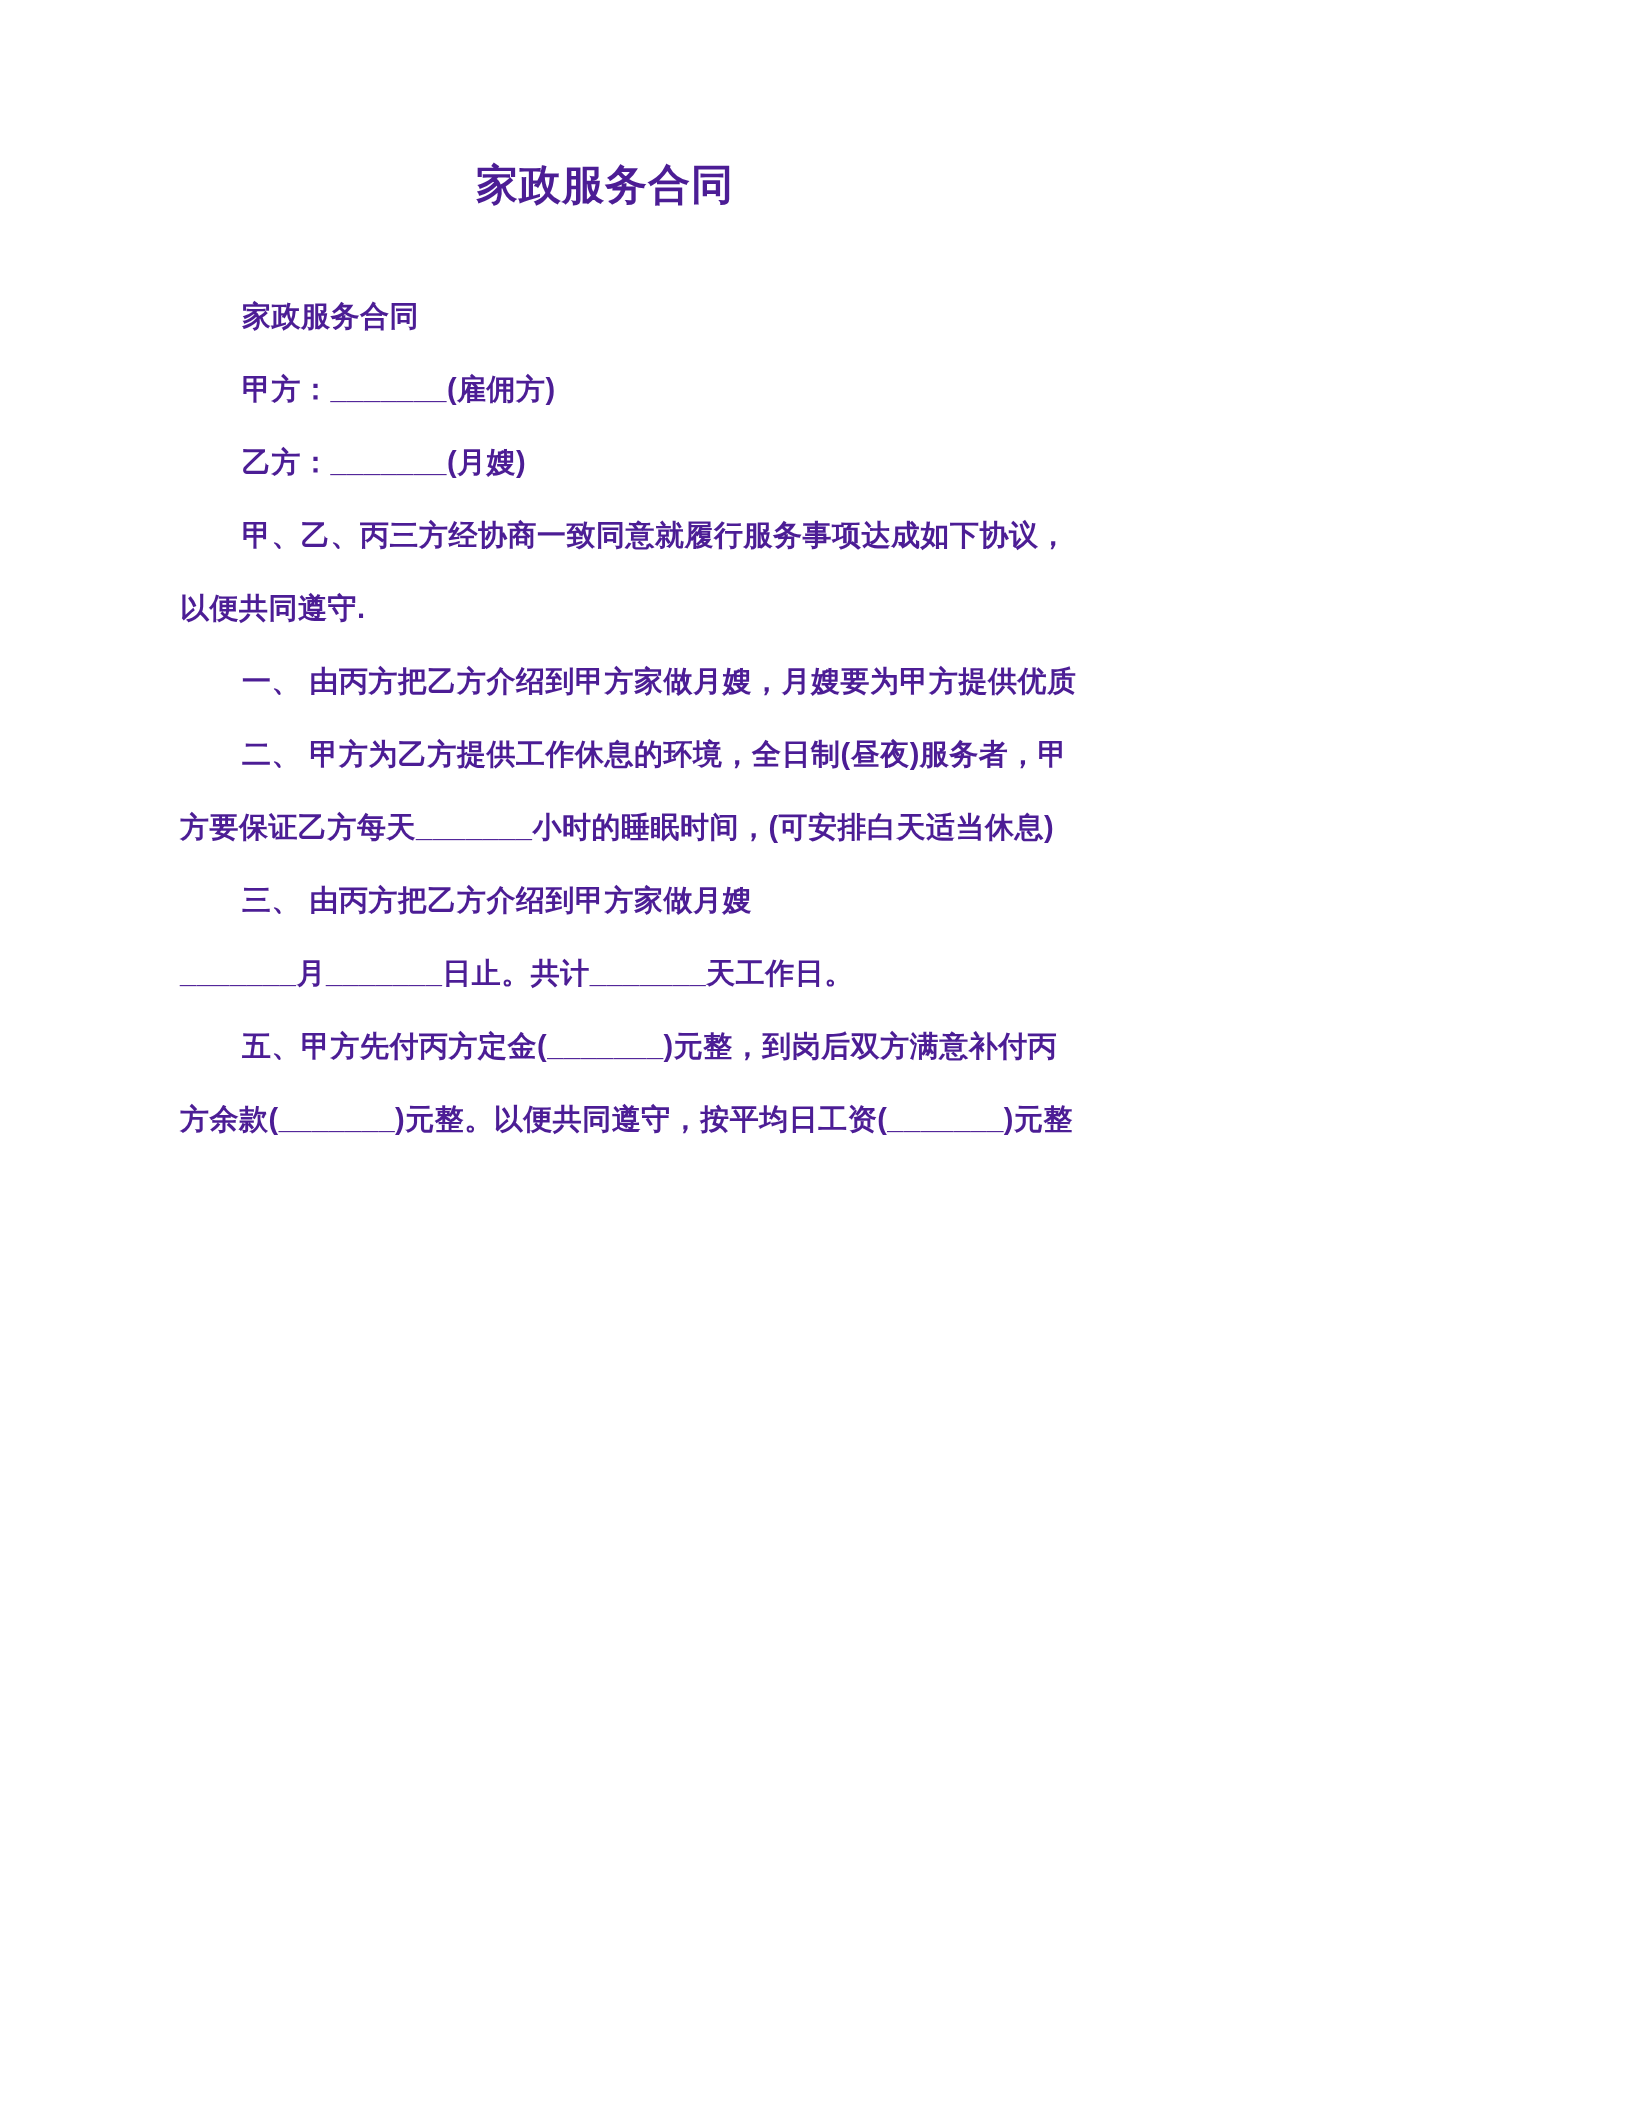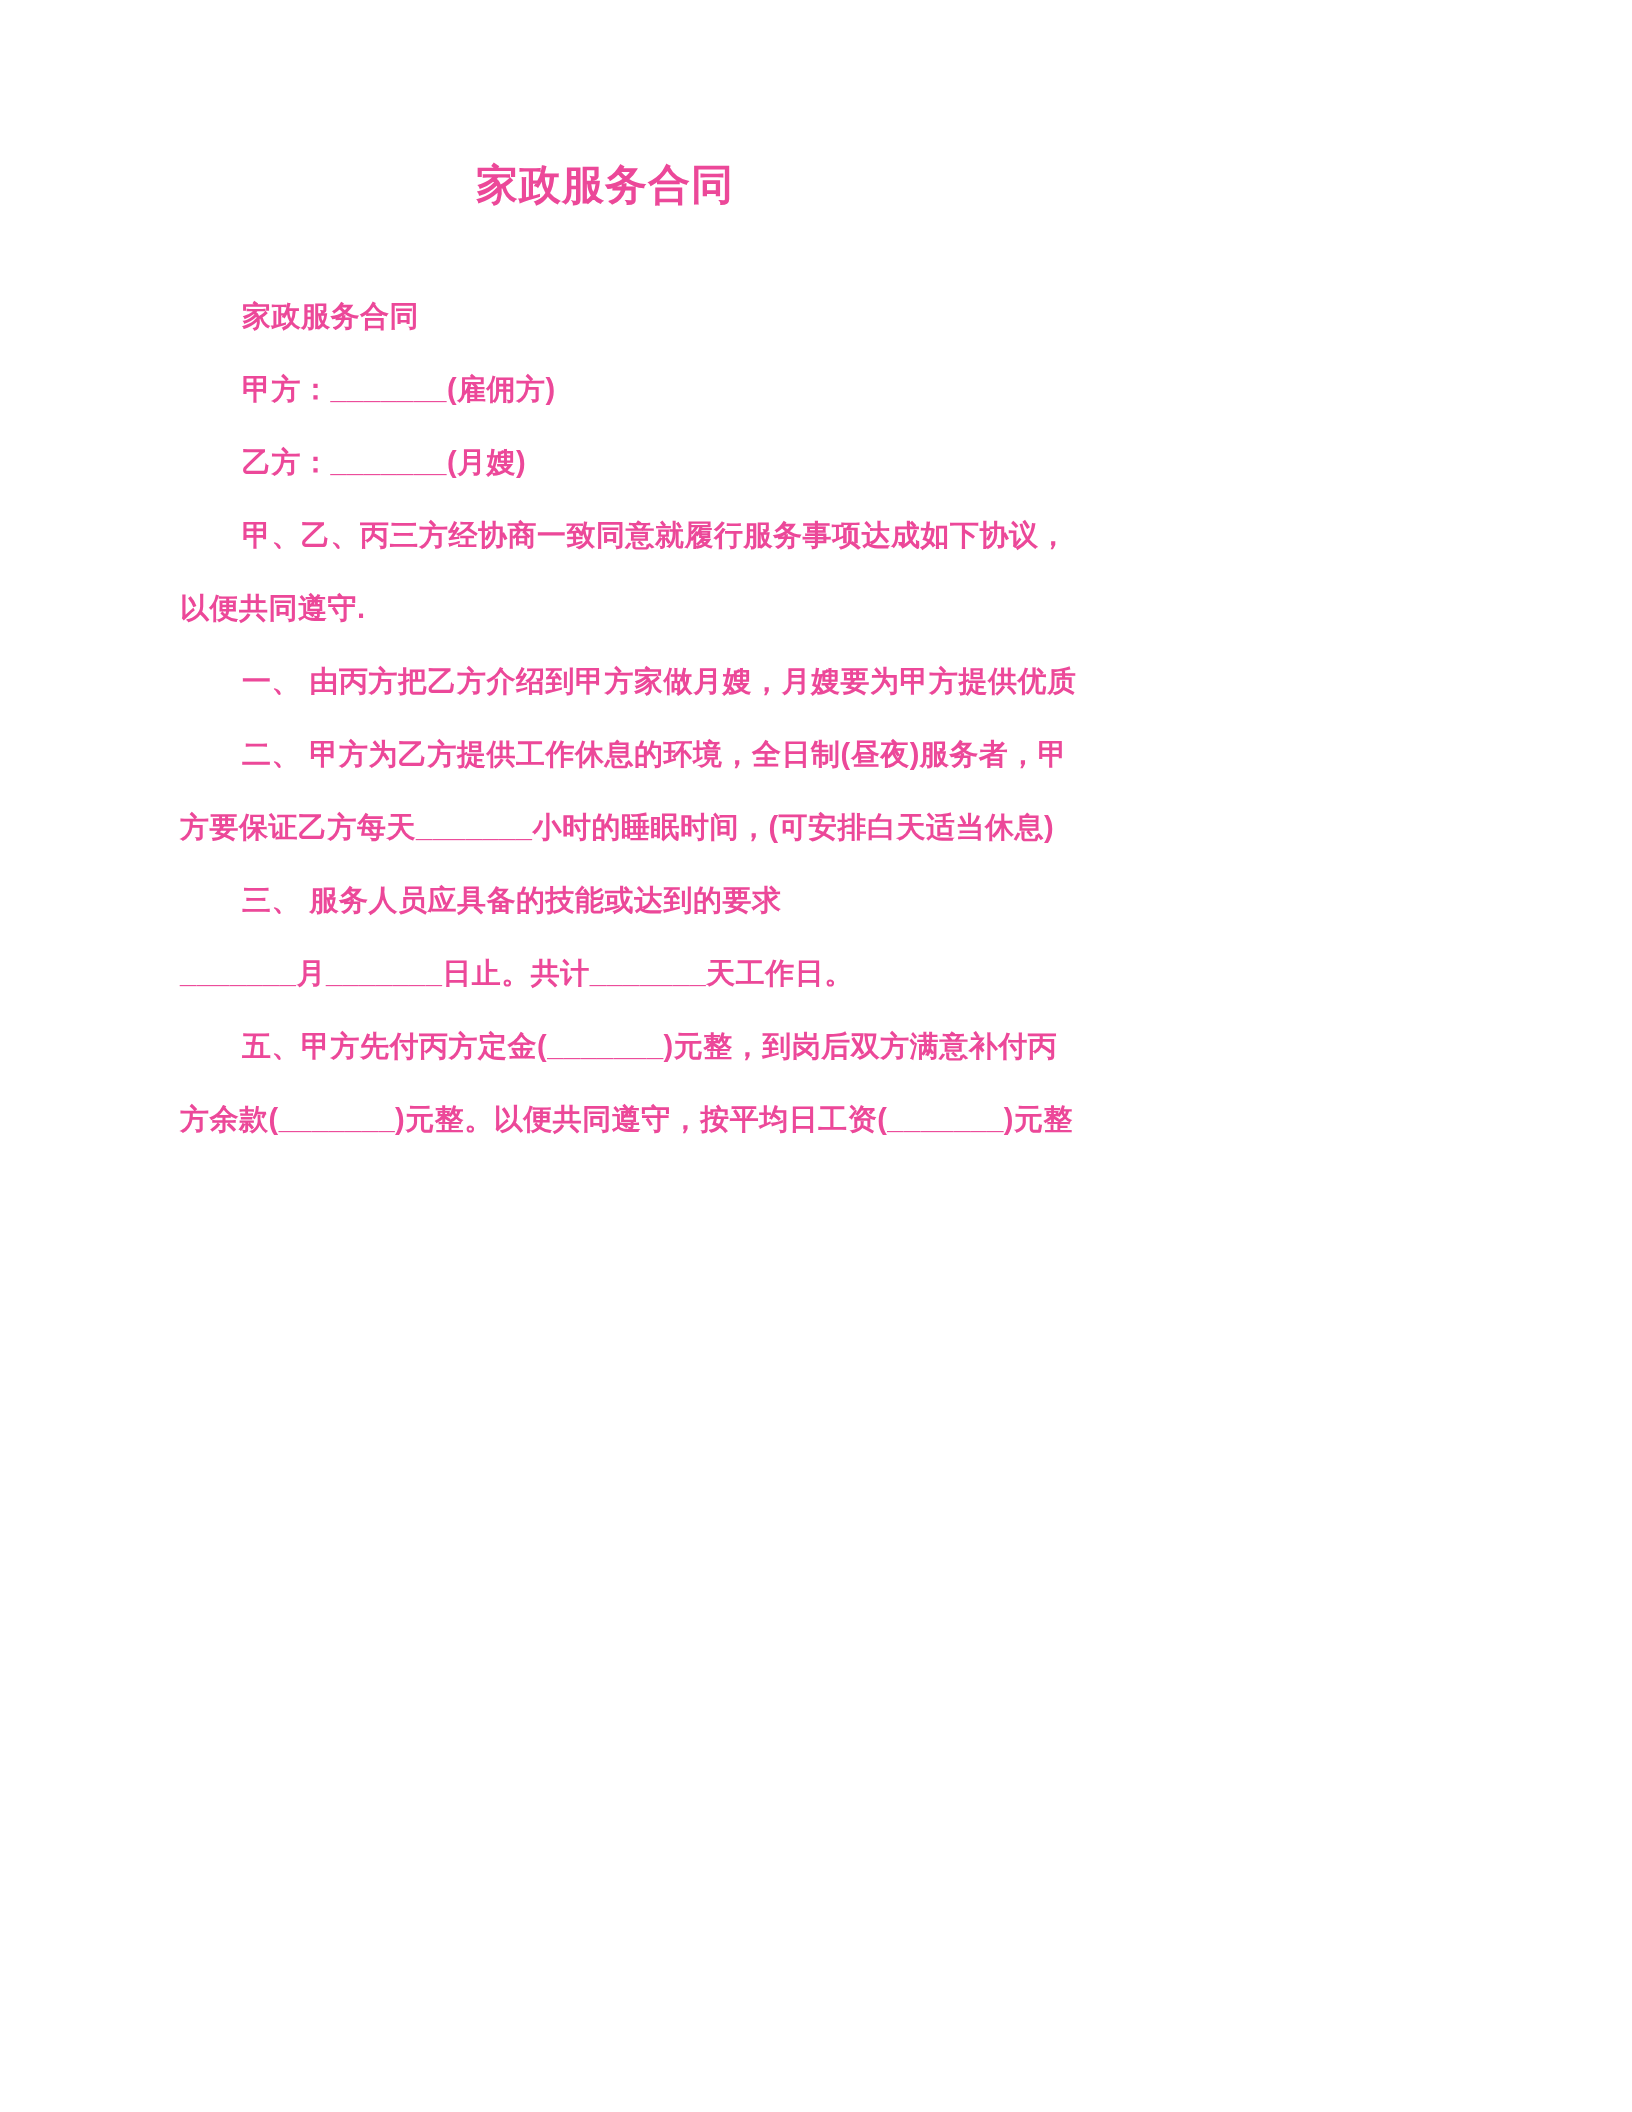--- a/index.html
+++ b/index.html
@@ -7,21 +7,21 @@
     padding: 0;
     background: #ffffff;
   }
   .page {
     position: relative;
     width: 1551px;
     height: 2112px;
     background: #ffffff;
     overflow: hidden;
     font-family: "Liberation Sans", "DejaVu Sans", sans-serif;
-    color: #ec4899;
+    color: #4c1d95;
   }
   .content {
     position: absolute;
     left: 180px;
     top: 148px;
     width: 850px;
   }
   .doc-title {
     font-size: 42px;
     font-weight: 700;
@@ -52,19 +52,19 @@
     <div class="doc-title">家政服务合同</div>
 
     <div class="line indent">家政服务合同</div>
     <div class="line indent">甲方：_______(雇佣方)</div>
     <div class="line indent">乙方：_______(月嫂)</div>
     <div class="line indent">甲、乙、丙三方经协商一致同意就履行服务事项达成如下协议，</div>
     <div class="line">以便共同遵守.</div>
     <div class="line indent">一、 由丙方把乙方介绍到甲方家做月嫂，月嫂要为甲方提供优质</div>
     <div class="line indent">二、 甲方为乙方提供工作休息的环境，全日制(昼夜)服务者，甲</div>
     <div class="line">方要保证乙方每天_______小时的睡眠时间，(可安排白天适当休息)</div>
-    <div class="line indent">三、 服务人员应具备的技能或达到的要求</div>
+    <div class="line indent">三、 由丙方把乙方介绍到甲方家做月嫂</div>
     <div class="line">_______月_______日止。共计_______天工作日。</div>
     <div class="line indent">五、甲方先付丙方定金(_______)元整，到岗后双方满意补付丙</div>
     <div class="line">方余款(_______)元整。以便共同遵守，按平均日工资(_______)元整</div>
 
   </div>
 </div>
 
 </body></html>

